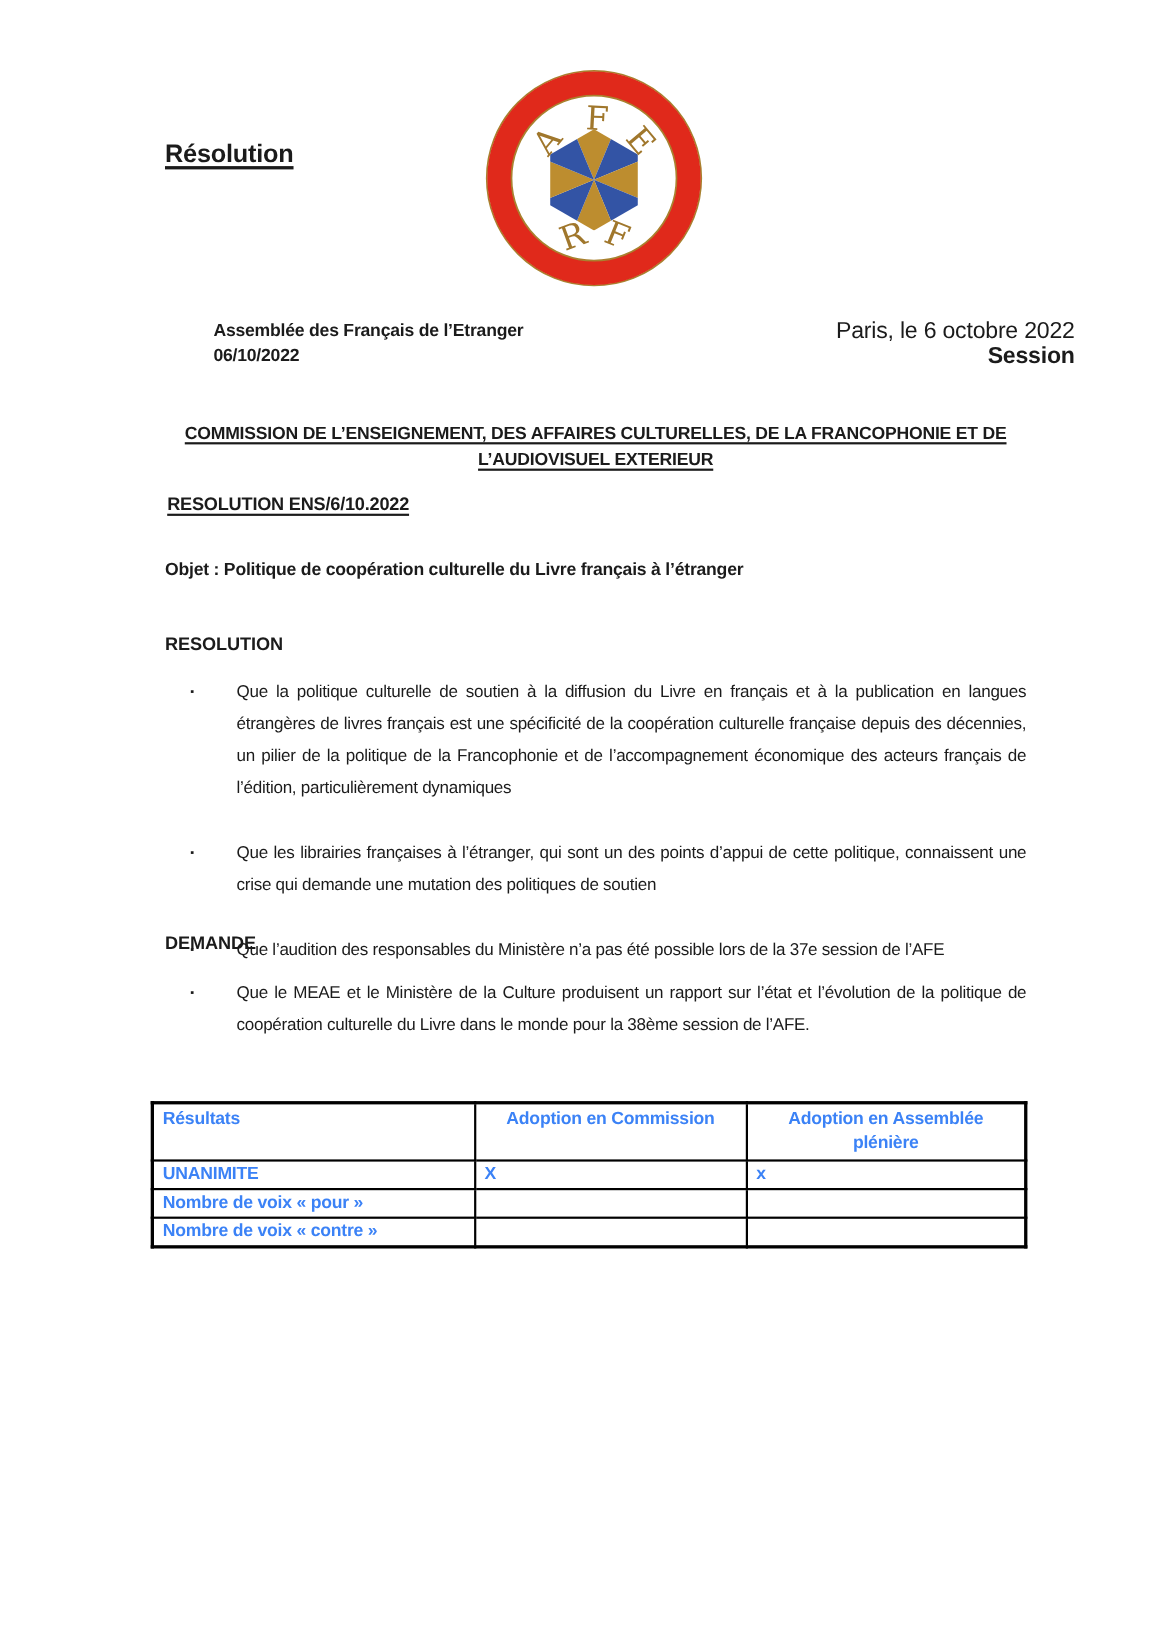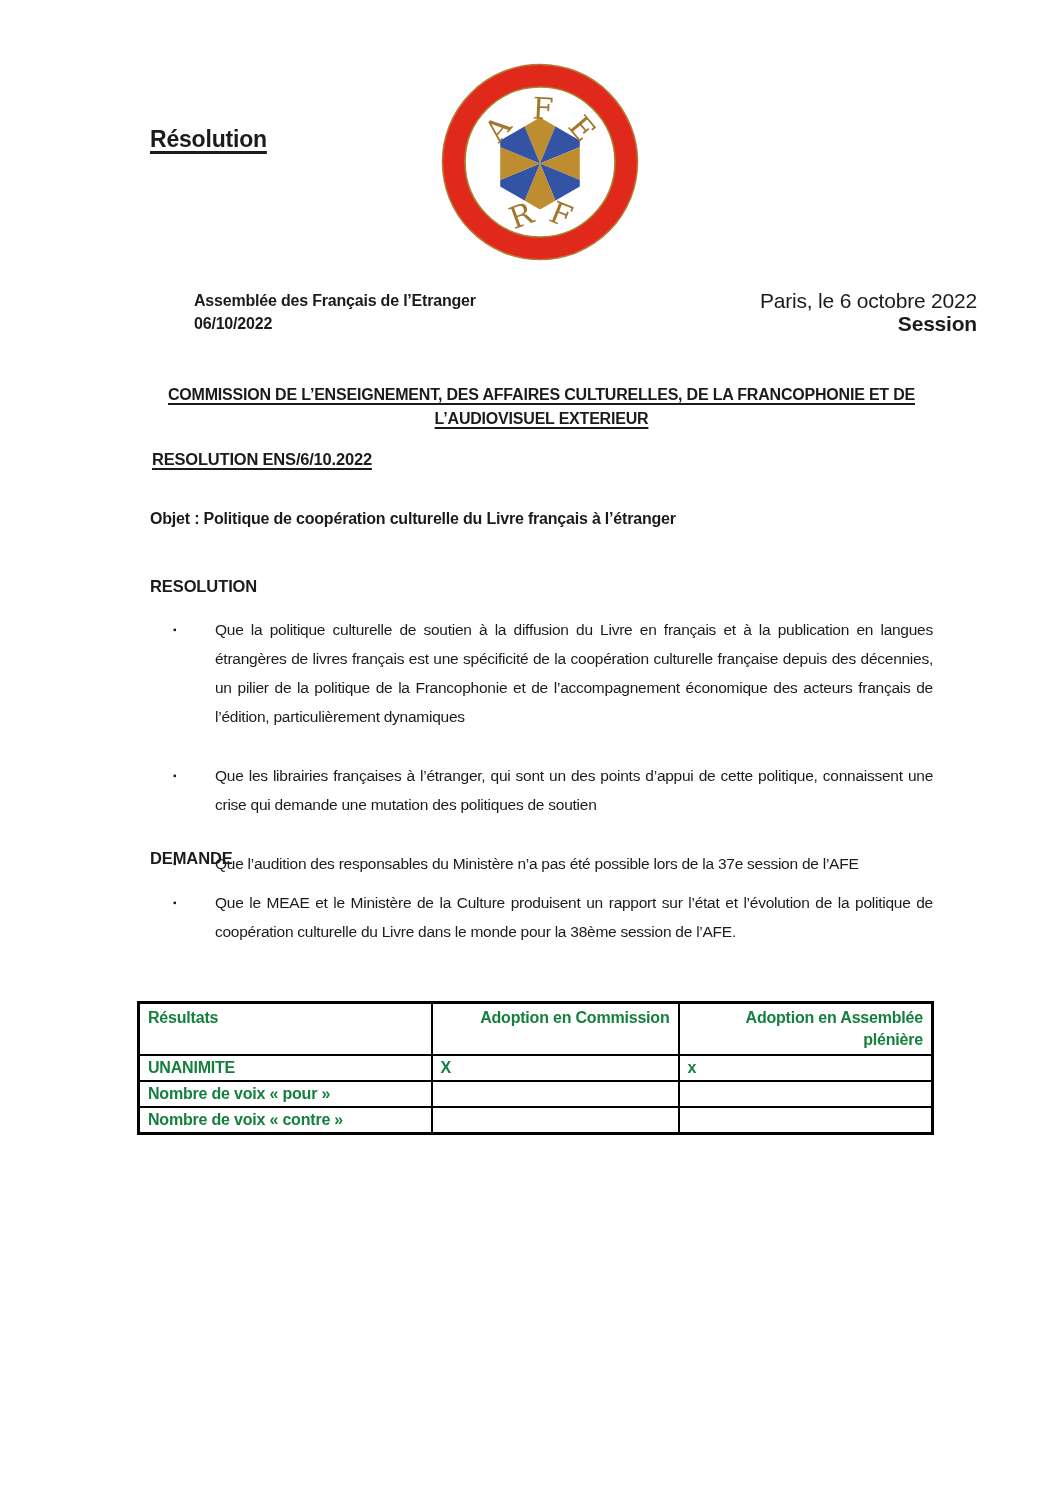--- a/index.html
+++ b/index.html
@@ -50,24 +50,24 @@
   .bullet-marker { position:absolute; left:23px; top:0; font-size:10px; line-height:29px; color:#1b1b1b; }
   .results-table {
     position:absolute; left:137px; top:1001px; width:794px;
     border-collapse:collapse; table-layout:fixed; border:3px solid #000;
   }
   .results-table col.c1 { width:293px; }
   .results-table col.c2 { width:247px; }
   .results-table col.c3 { width:254px; }
   .results-table th, .results-table td {
     border:2px solid #000; font-weight:bold; font-size:16px; letter-spacing:-0.2px;
-    padding:3px 8px; vertical-align:top; text-align:left; color:#15803d;
+    padding:3px 8px; vertical-align:top; text-align:left; color:#3b82f6;
   }
   .results-table thead th { height:50px; line-height:22px; }
-  .results-table thead th.center { text-align:right; }
+  .results-table thead th.center { text-align:center; }
   .results-table tbody td { height:24px; line-height:18px; }
 </style>
 </head>
 <body>
 
 <div class="page">
 
   <div class="doc-title">Résolution</div>
 
   <svg class="logo" viewBox="0 0 200 200" xmlns="http://www.w3.org/2000/svg">

